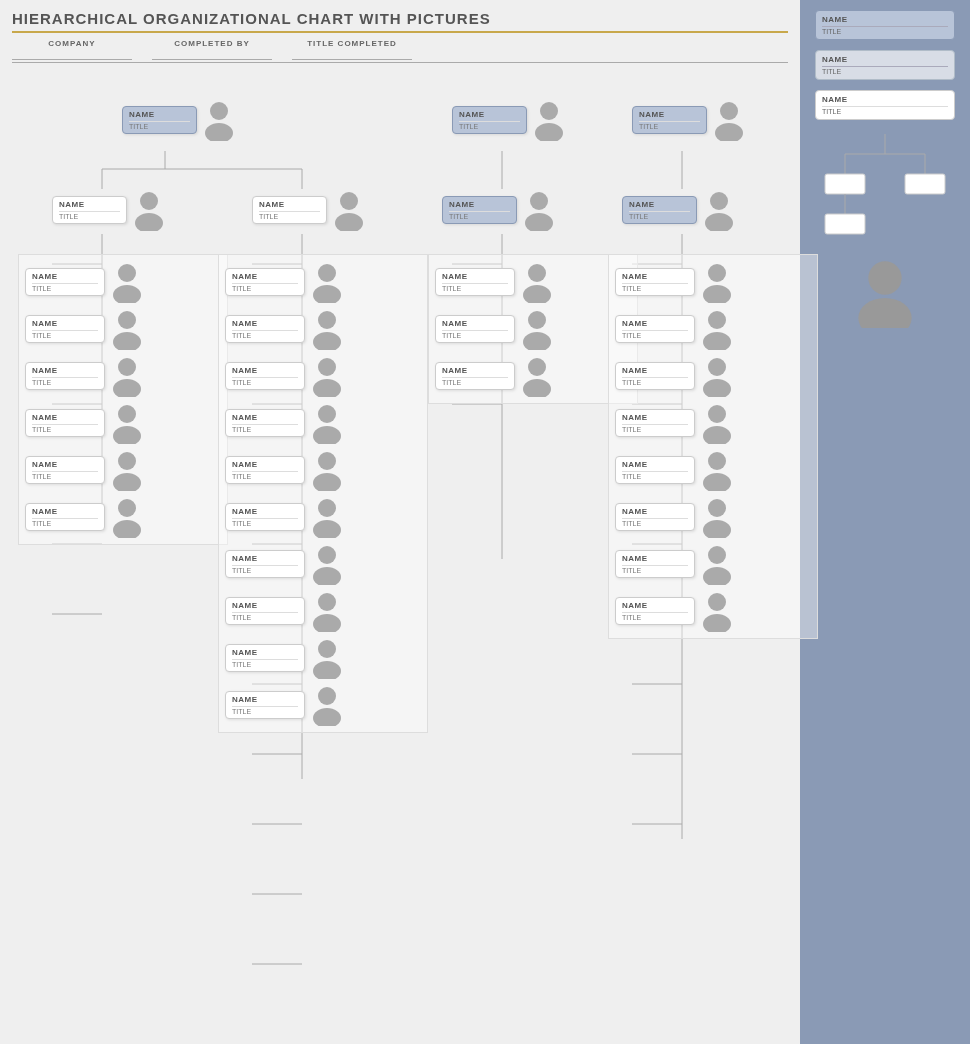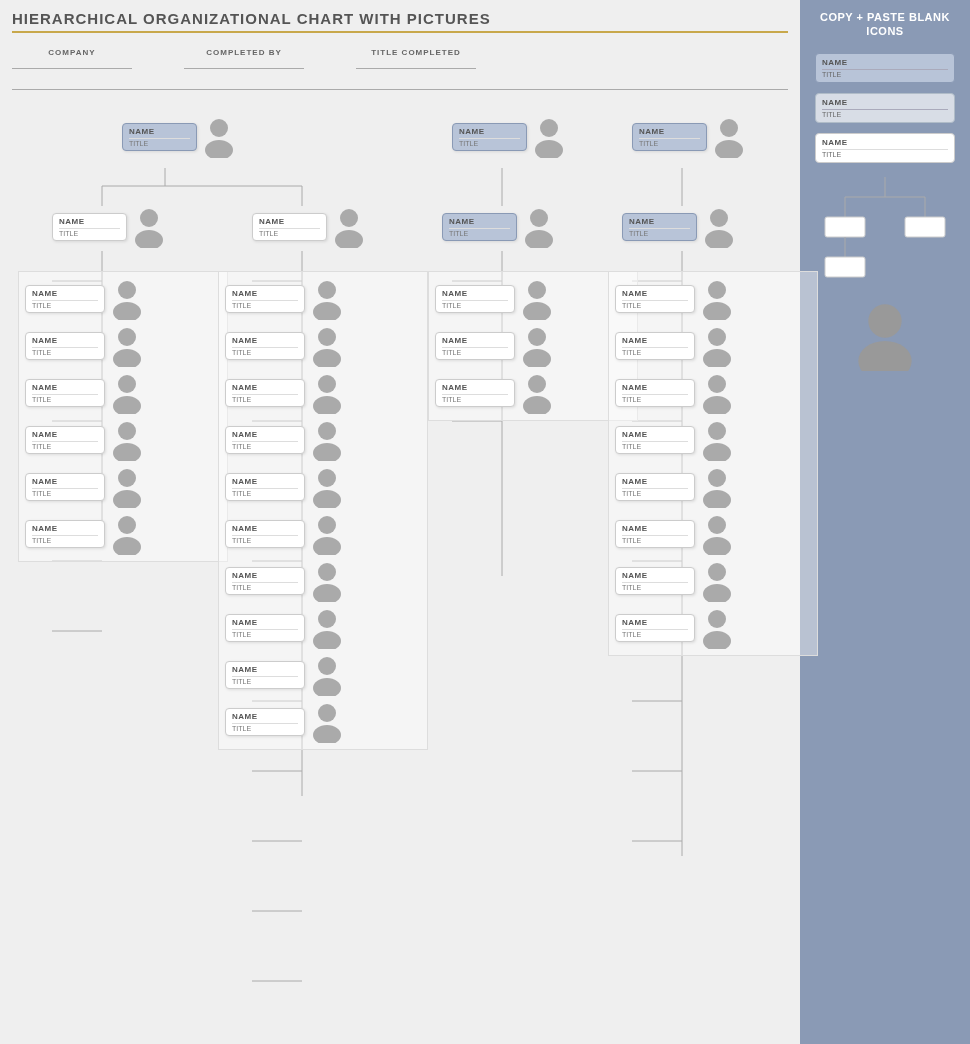--- a/index.html
+++ b/index.html
@@ -42,31 +42,31 @@
       letter-spacing: 0.5px;
       margin-bottom: 4px;
       line-height: 1.3;
     }
 
     .page-title {
       font-size: 15px;
       font-weight: bold;
       color: #555;
       letter-spacing: 1px;
-      margin-bottom: 15px;
+      margin-bottom: 6px;
       border-bottom: 2px solid #c8a84b;
       padding-bottom: 4px;
     }
 
     .header-fields {
       display: flex;
-      gap: 52px;
-      margin-bottom: 6px;
+      gap: 20px;
+      margin-bottom: 16px;
       border-bottom: 1px solid #aaa;
-      padding-bottom: 20px;
+      padding-bottom: 2px;
     }
 
     .header-field {
       display: flex;
       flex-direction: column;
       align-items: center;
     }
 
     .header-field-label {
       font-size: 8px;
@@ -571,21 +571,20 @@
               </svg>
           </div>
         </div>
 
         <div style="height:1020px;"></div>
       </div>
     </div>
   </div>
 
   <div class="right-panel">
-    <div class="panel-title">COPY + PASTE BLANK ICONS</div>
 
     <div style="width:140px;background:#b8c4d8;border:1px solid #8a9ab5;border-radius:4px;padding:4px 6px;">
       <div style="font-size:8px;font-weight:bold;color:#555;letter-spacing:0.5px;">NAME</div>
       <div style="font-size:7px;color:#666;border-top:1px solid #aab;margin-top:2px;padding-top:1px;">TITLE</div>
     </div>
 
     <div style="width:140px;background:#d8dde6;border:1px solid #b0bcc8;border-radius:4px;padding:4px 6px;">
       <div style="font-size:8px;font-weight:bold;color:#555;letter-spacing:0.5px;">NAME</div>
       <div style="font-size:7px;color:#666;border-top:1px solid #aab;margin-top:2px;padding-top:1px;">TITLE</div>
     </div>

